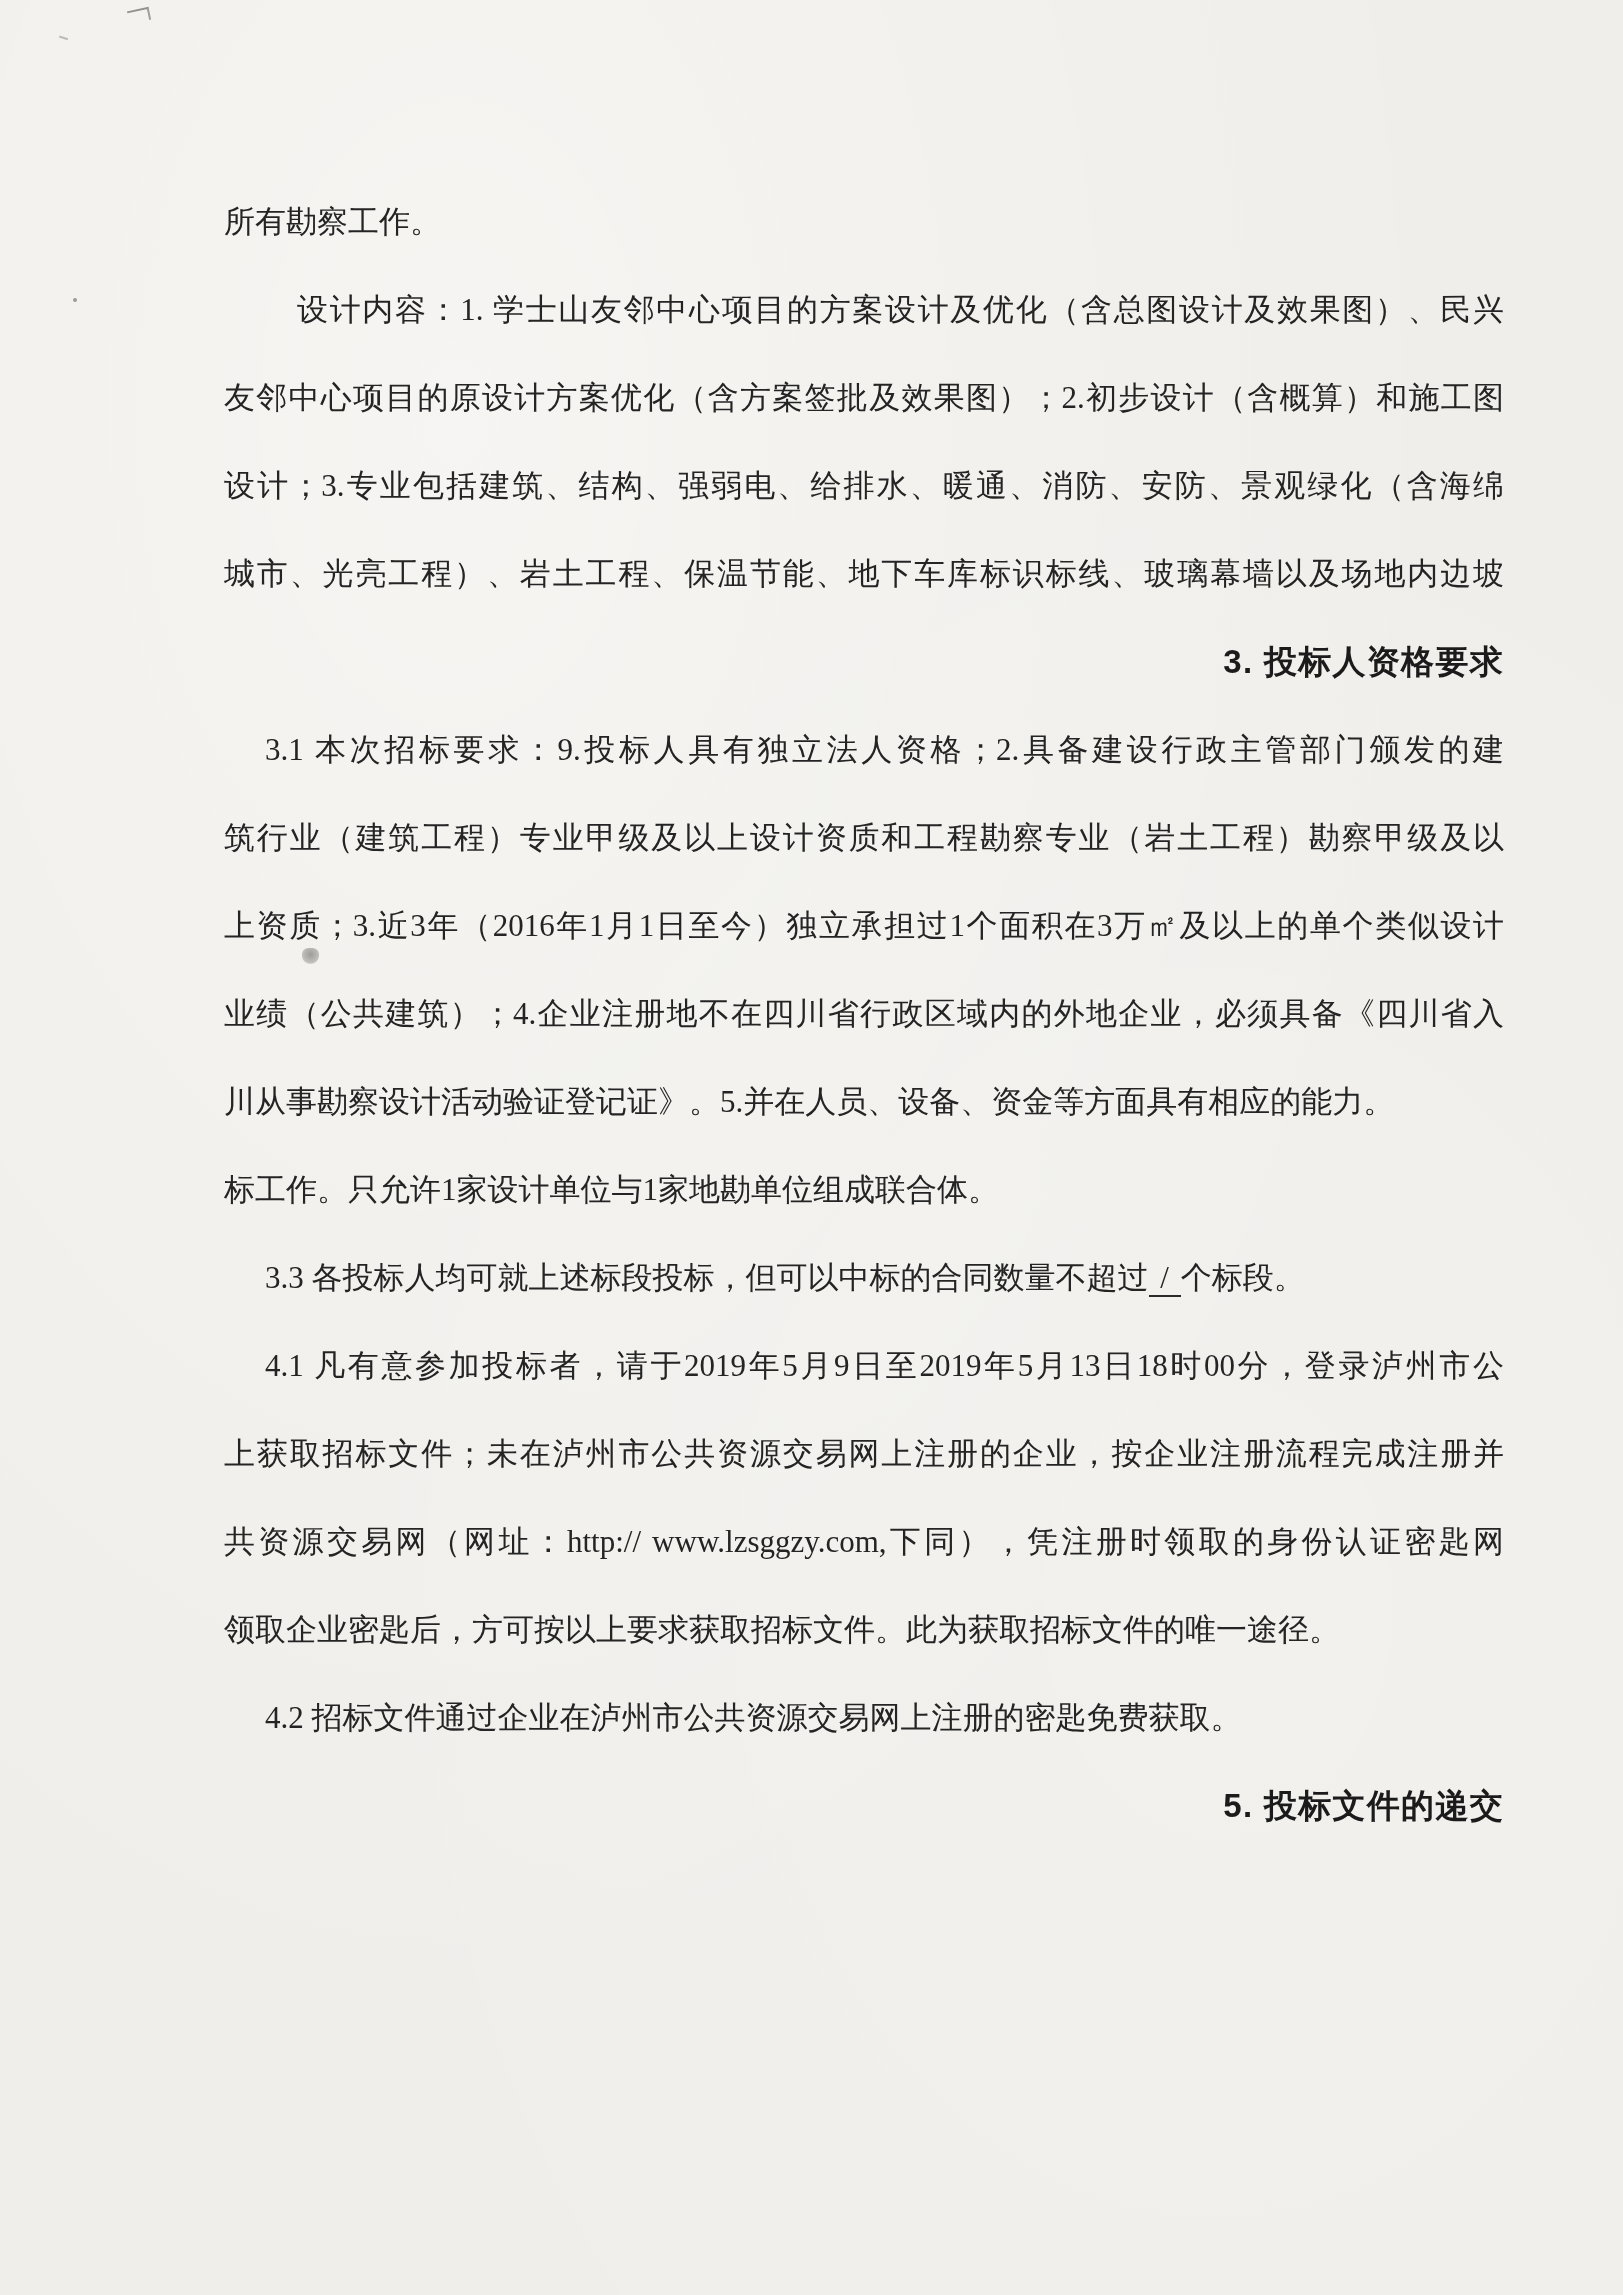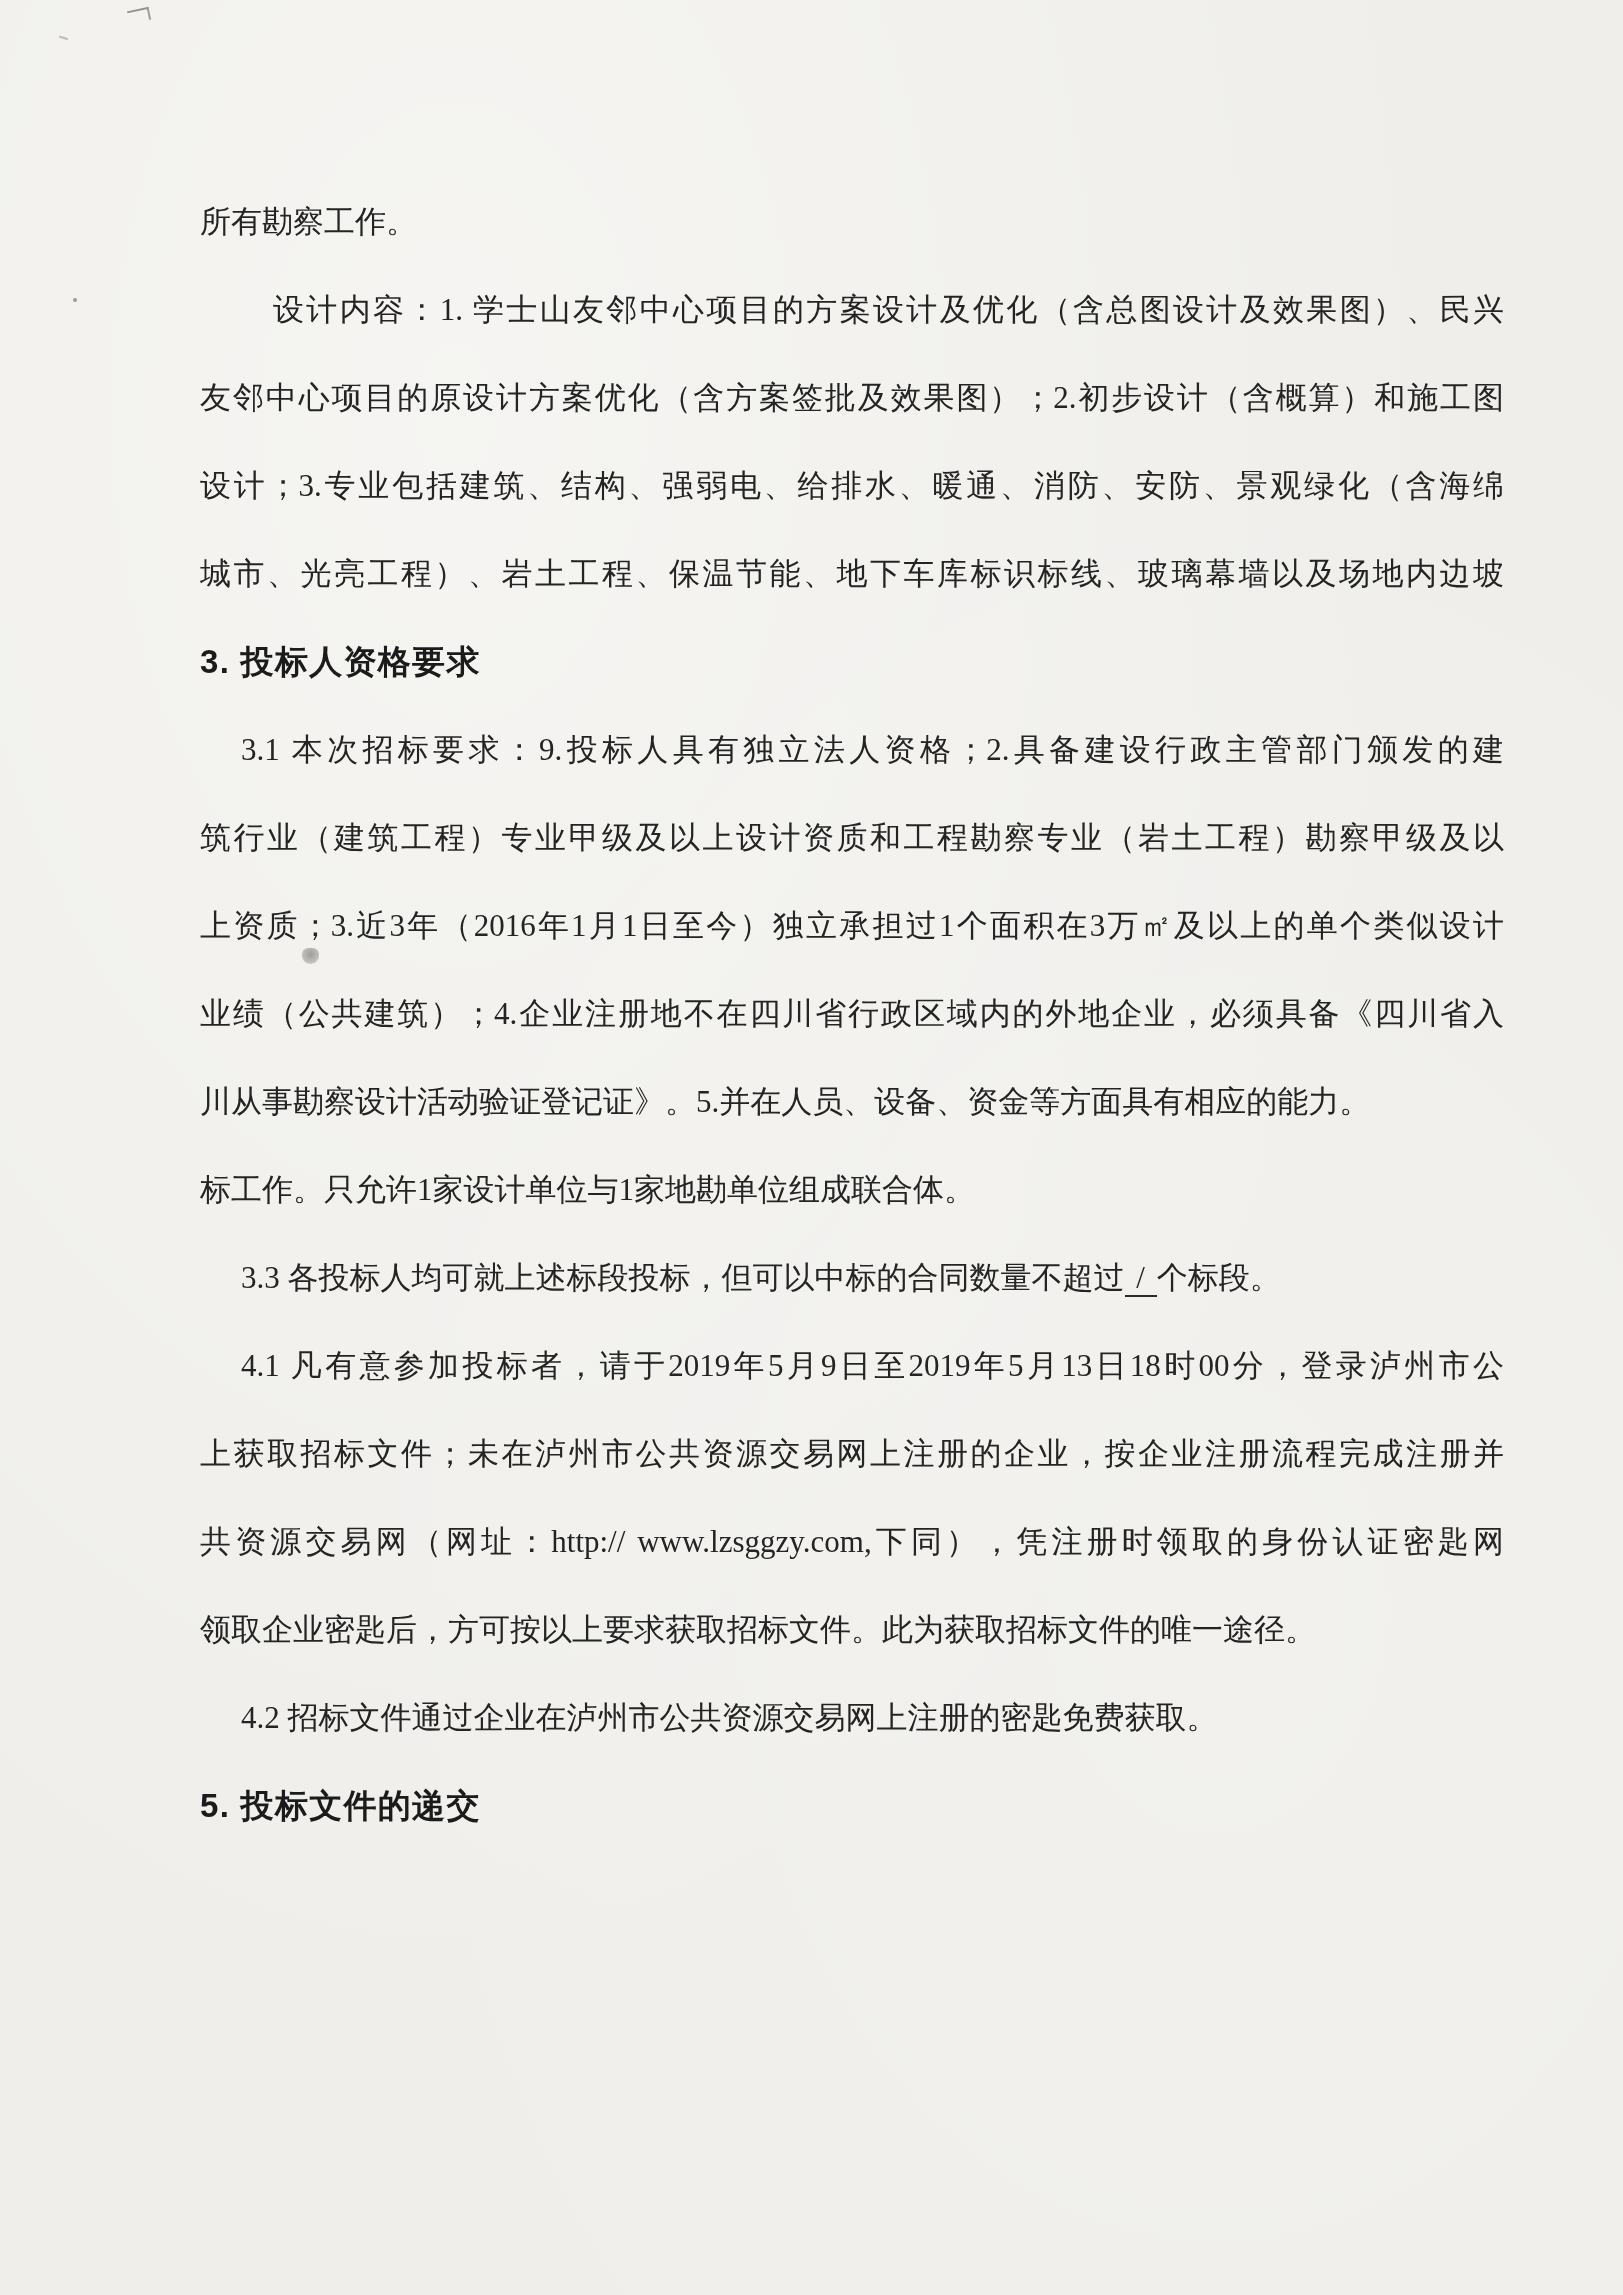--- a/index.html
+++ b/index.html
@@ -25,37 +25,39 @@
     width: 1304px;
   }
 
   .line {
     font-size: 31px;
     line-height: 88px;
     height: 88px;
     text-align: left;
     white-space: normal;
     overflow: visible;
+    margin-left: 24px;
   }
 
   
   .just {
     text-align: justify;
     text-align-last: justify;
   }
 
   .ind-lg { padding-left: 73px; font-family: Liberation Serif, serif; }  
   .ind    { padding-left: 41px; }   
 
   .heading {
     font-family: "Liberation Sans", "DejaVu Sans", sans-serif;
     font-weight: bold;
     font-size: 33px;
     color: #1b1b1b;
     letter-spacing: 1.3px;
+    text-align: right;
   }
 
   .u-bold {
     font-weight: bold;
     padding: 0 9.2px;
     border-bottom: 2.6px solid #2a2a2a;
   }
   .u-slash {
     padding: 0 11.8px;
     border-bottom: 2.6px solid #2a2a2a;

